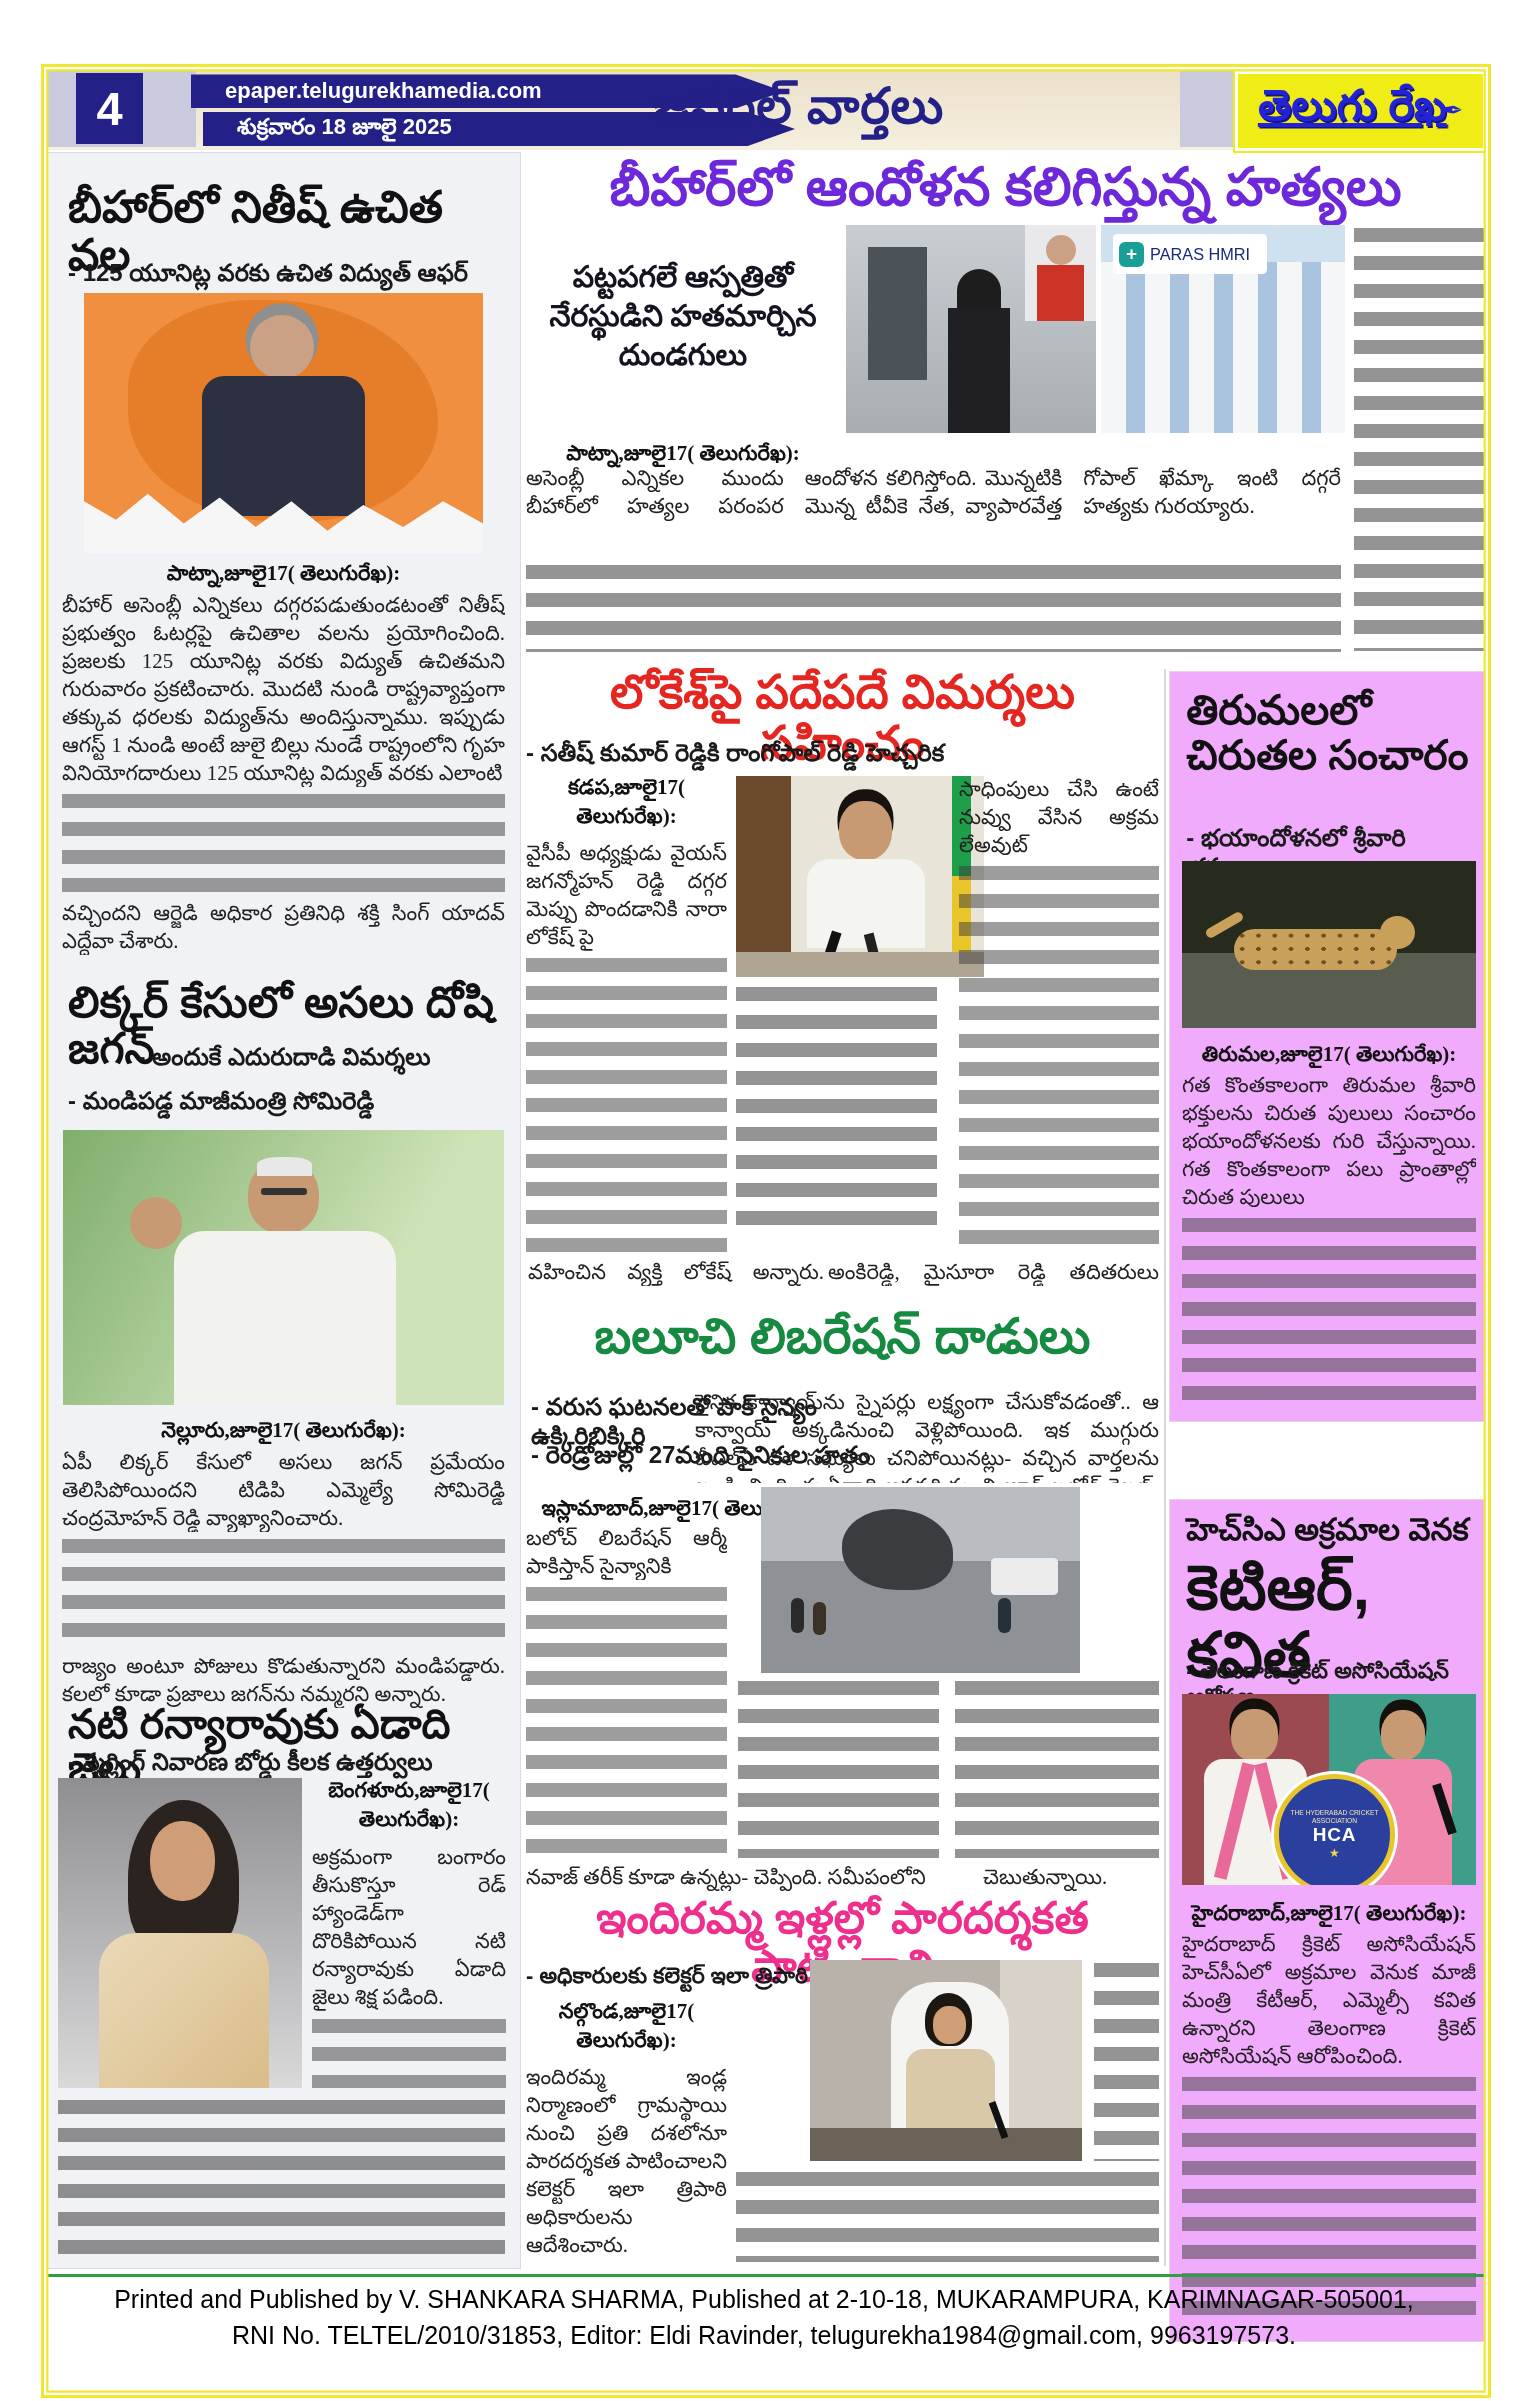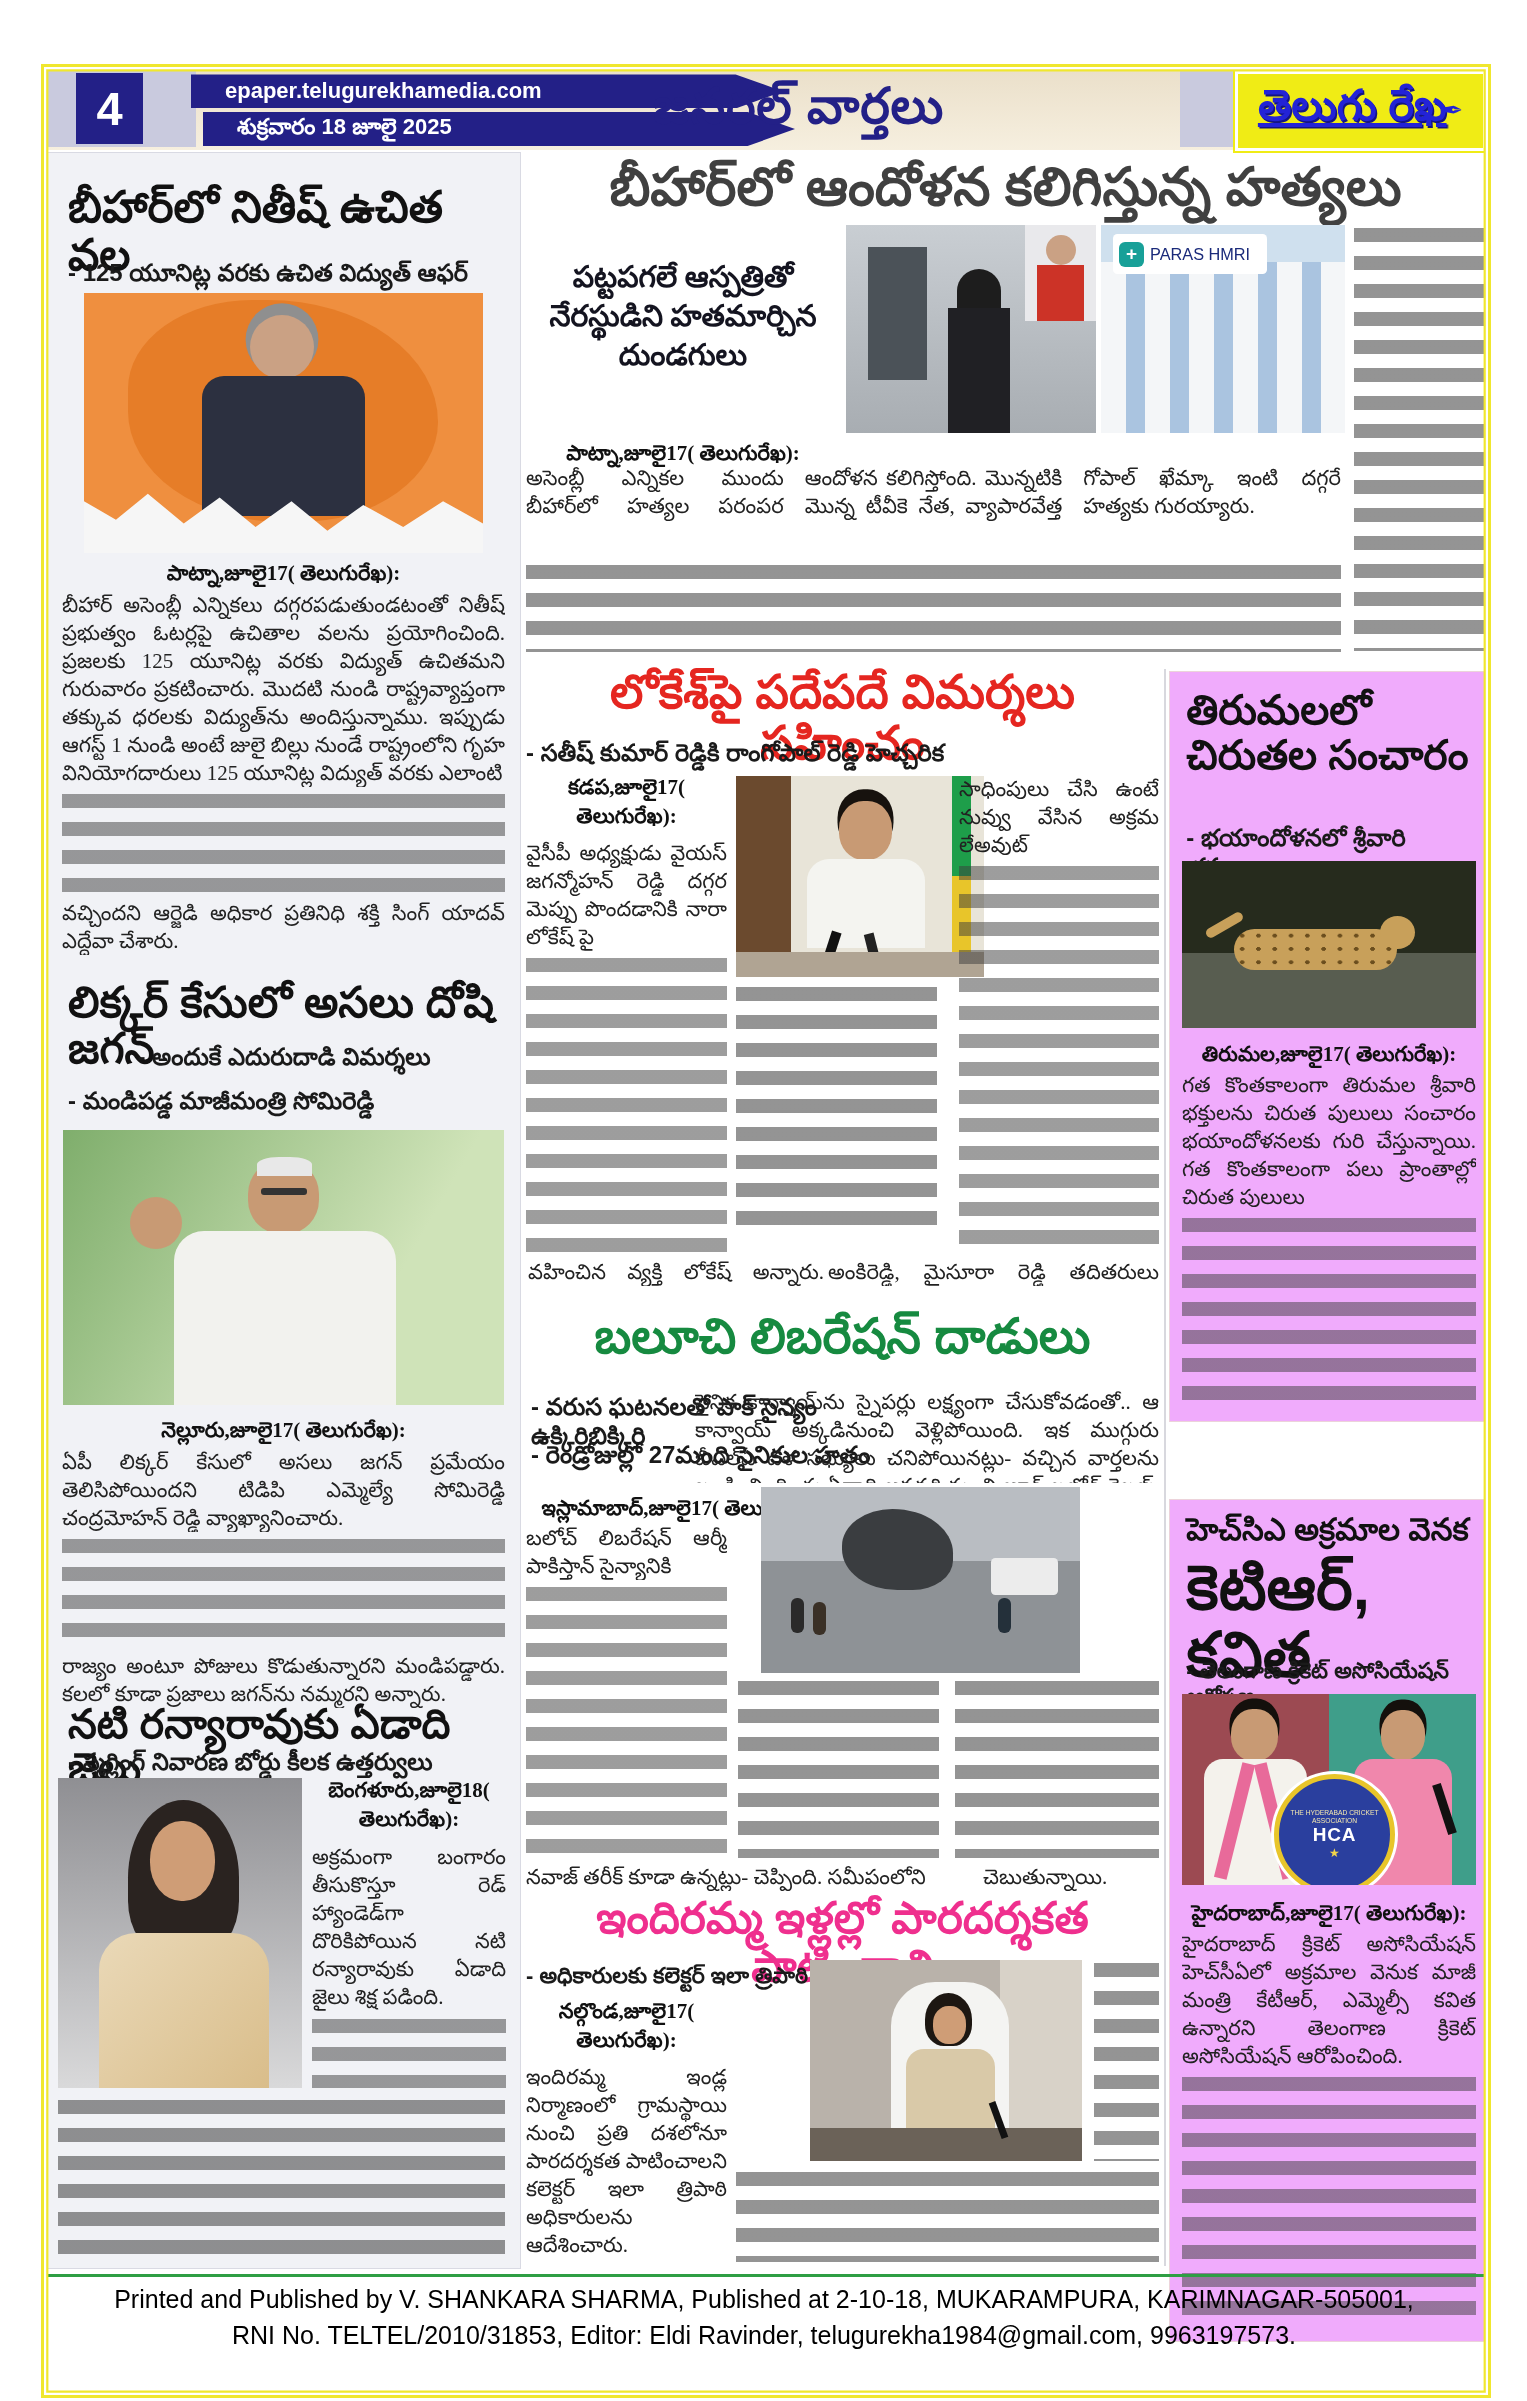--- a/index.html
+++ b/index.html
@@ -22,21 +22,21 @@
   .logo-box{background:#f0ec15;border:2.2px solid #f0ec15;box-shadow:inset 0 0 0 3px #ffffff;
             display:flex;align-items:center;justify-content:center;}
   .logo-text{color:#2323d6;font-size:43px;font-weight:bold;text-decoration:underline;
              text-shadow:1.5px 1.5px 0 #141483;}
   .nib{color:#2323d6;font-size:25px;margin-left:-4.4px;}
   
   .panel-grey{background:#f1f2f6;border:0.7px solid #d9dae3;}
   .panel-pink{background:#f0abfc;border:0.7px solid #ecd3da;}
   
   .hl{font-weight:bold;color:#111;line-height:1.08;}
-  .hl-blue{color:#404040;}  .hl-red{color:#e52620;}
+  .hl-blue{color:#6d28d9;}  .hl-red{color:#e52620;}
   .hl-green{color:#168a40;} .hl-pink{color:#ef2f8e;}
   .sub{font-weight:bold;color:#1a1a1a;font-size:24px;line-height:1.2;}
   .deck{font-family:"Liberation Serif","DejaVu Serif",serif;font-weight:600;color:#141420;
         font-size:30px;line-height:1.3;text-align:center;}
   .dateline{font-family:"Liberation Serif","DejaVu Serif",serif;font-weight:bold;color:#111;
             font-size:21px;text-align:center;}
   .bodytext{font-family:"Liberation Serif","DejaVu Serif",serif;color:#222;font-size:21px;
             line-height:28px;text-align:justify;overflow:hidden;}
   .bodybox{display:flex;flex-direction:column;overflow:hidden;}
   .fill{background:repeating-linear-gradient(to bottom,rgba(60,60,60,.55) 0 14px,transparent 14px 28px);}
@@ -111,21 +111,21 @@
     </div>
 
     <div class="abs hl" style="left:21px;top:1549px;width:432px;font-size:41px;">నటి రన్యారావుకు ఏడాది జైలు</div>
     <div class="abs sub" style="left:21px;top:1595px;width:414px;">- స్మగ్లింగ్ నివారణ బోర్డు కీలక ఉత్తర్వులు</div>
     <div class="photo" style="left:11px;top:1625px;width:244px;height:310px;background:linear-gradient(to bottom,#8f8f93,#d9d9da);">
       <div class="abs" style="left:70px;top:22px;width:111px;height:155px;background:#2a2320;border-radius:50% 50% 35% 35%;"></div>
       <div class="abs" style="left:92px;top:43px;width:65px;height:80px;background:#cf9d76;border-radius:48%;"></div>
       <div class="abs" style="left:41px;top:155px;width:170px;height:155px;background:linear-gradient(135deg,#ead9b8,#d9bd8a);border-radius:37px 37px 0 0;"></div>
     </div>
     <div class="abs bodybox" style="left:265px;top:1625px;width:194px;height:310px;">
-      <div class="dateline">బెంగళూరు,జూలై18( తెలుగురేఖ):</div>
+      <div class="dateline">బెంగళూరు,జూలై17( తెలుగురేఖ):</div>
       <div class="bodytext" style="margin-top:7.4px;">అక్రమంగా బంగారం తీసుకొస్తూ రెడ్ హ్యాండెడ్‌గా దొరికిపోయిన నటి రన్యారావుకు ఏడాది జైలు శిక్ష పడింది.</div>
       <div class="fillgrow"></div>
     </div>
     <div class="abs fill" style="left:11px;top:1947px;width:447px;height:154px;"></div>
   </div>
 
   <div class="abs hl hl-blue" style="left:525px;top:158px;width:961px;font-size:53px;text-align:center;">బీహార్‌లో ఆందోళన కలిగిస్తున్న హత్యలు</div>
   <div class="abs deck" style="left:528px;top:257px;width:310px;">పట్టపగలే ఆస్పత్రితో నేరస్థుడిని హతమార్చిన దుండగులు</div>
   <div class="abs dateline" style="left:528px;top:441px;width:310px;">పాట్నా,జూలై17( తెలుగురేఖ):</div>
   <div class="photo" style="left:846px;top:225px;width:250px;height:208px;background:linear-gradient(to bottom,#c9ced3,#a8adb2);">

